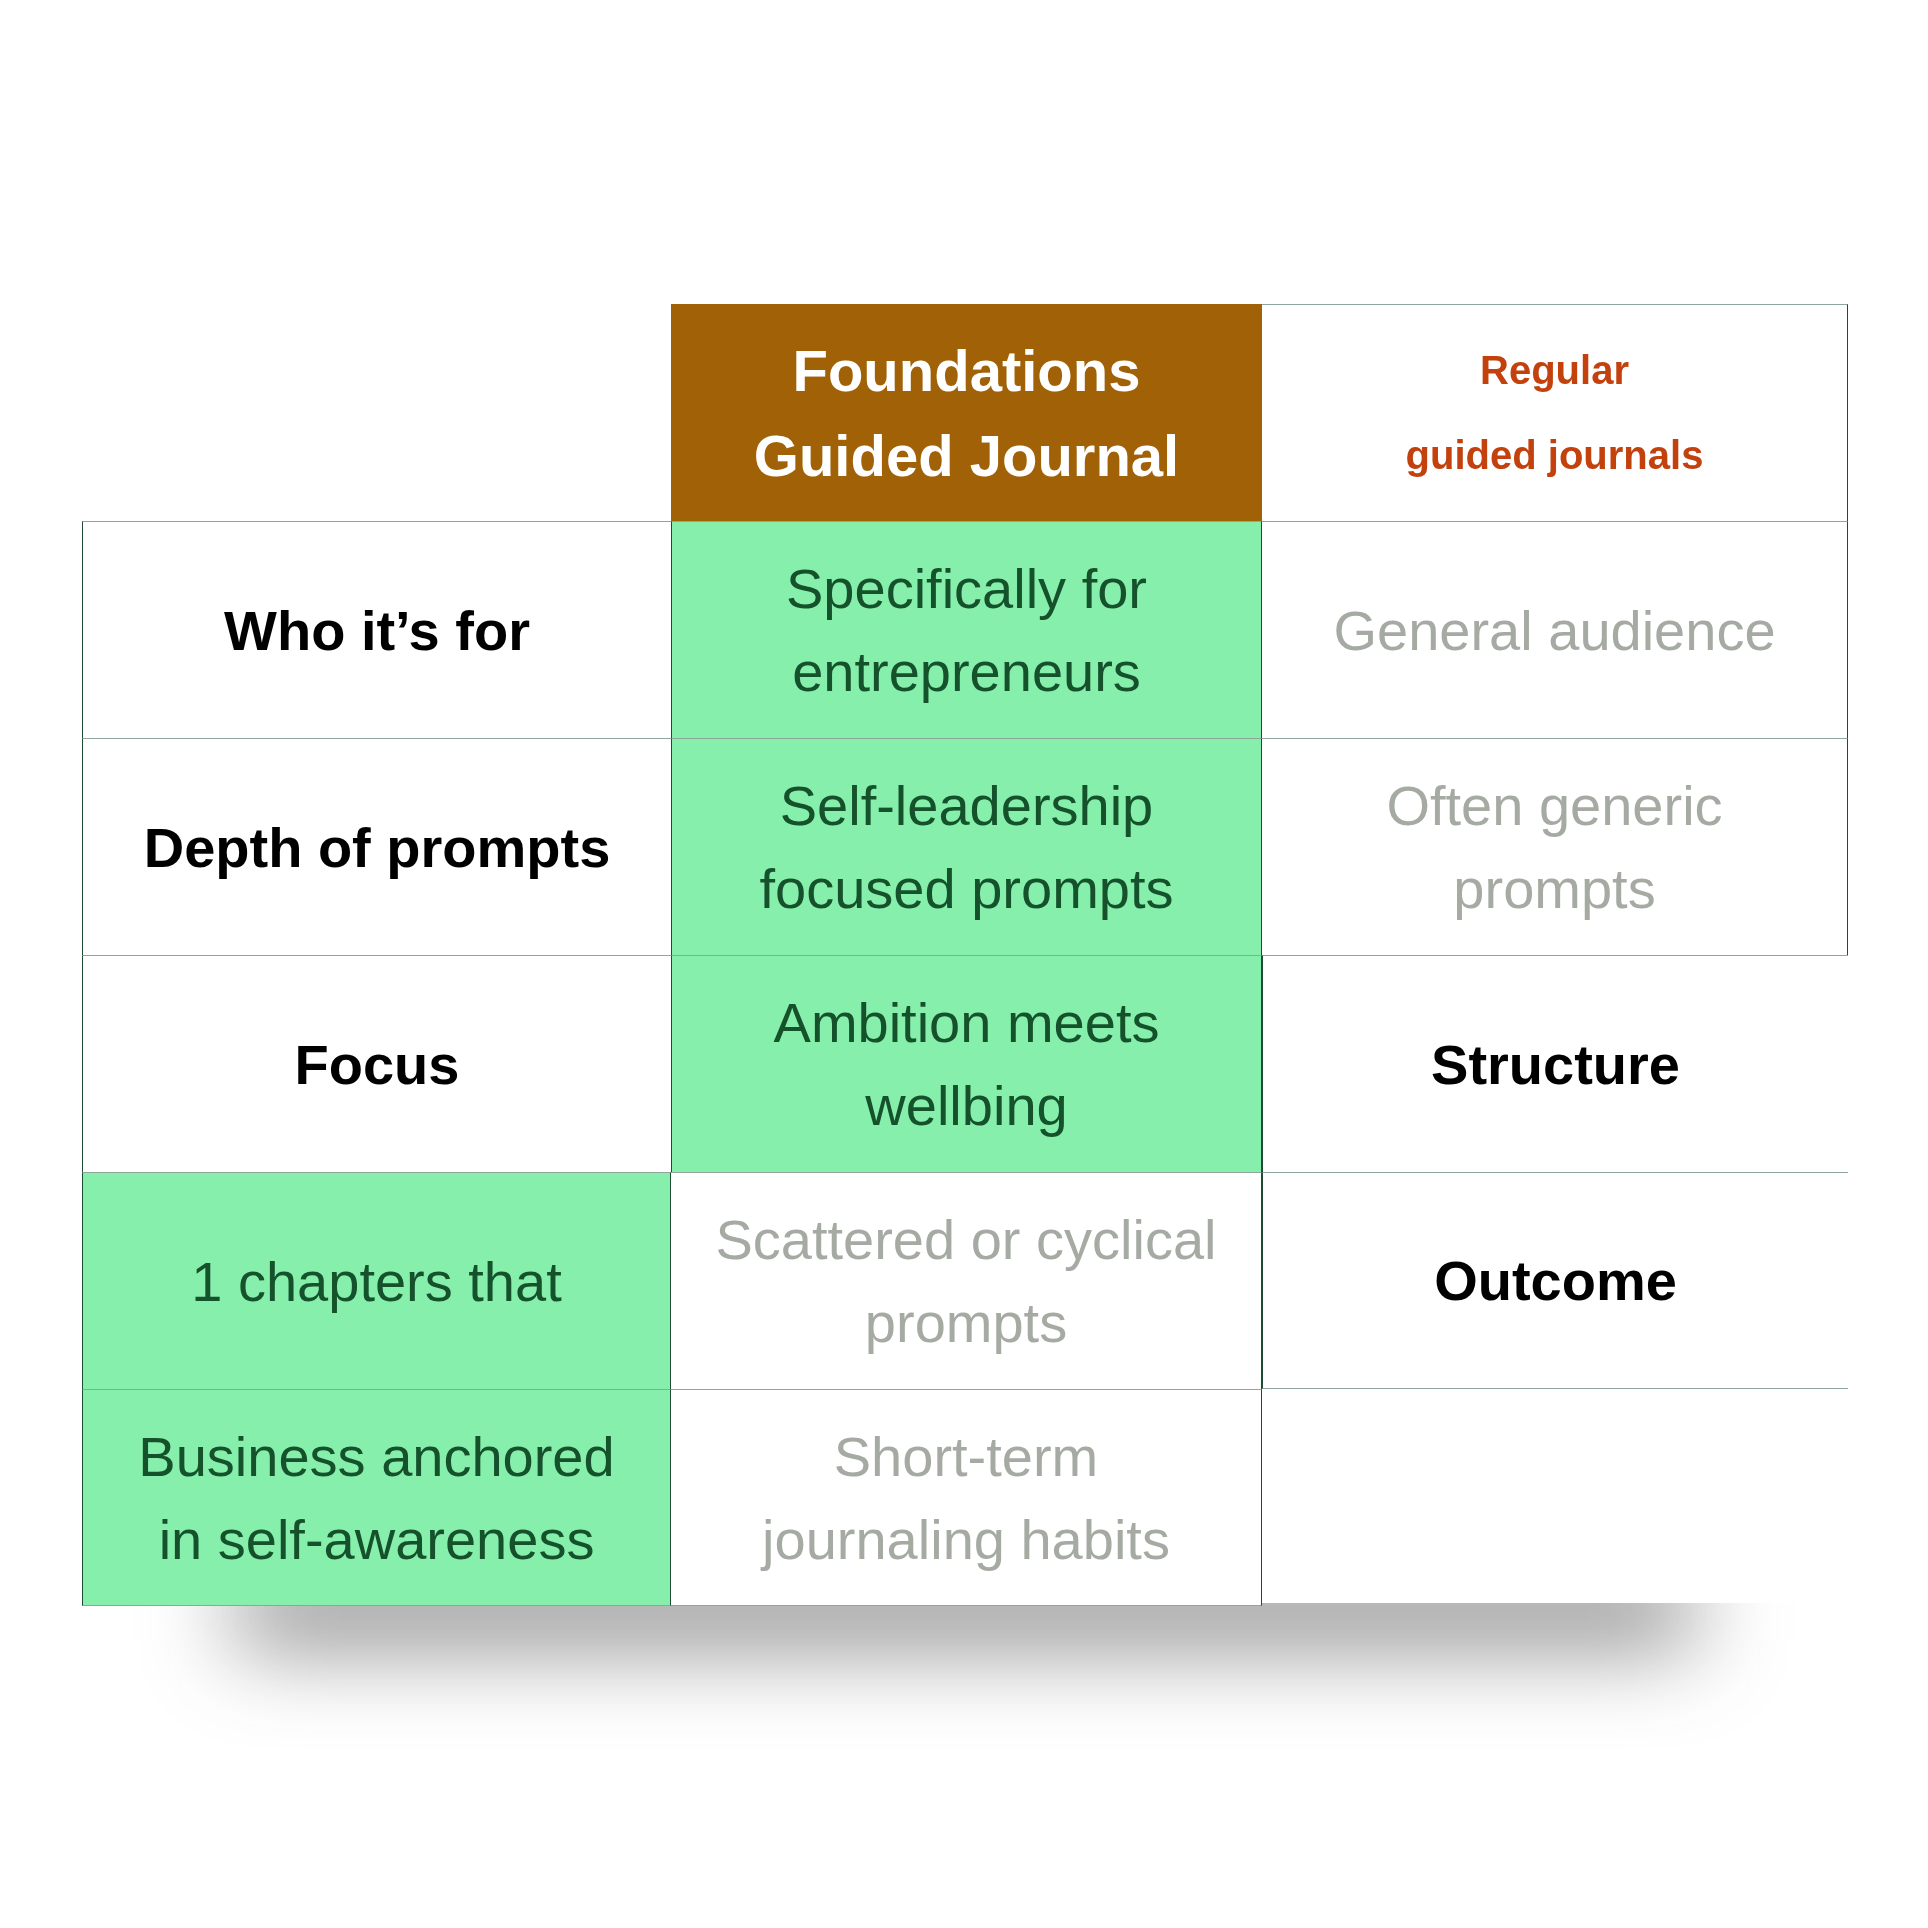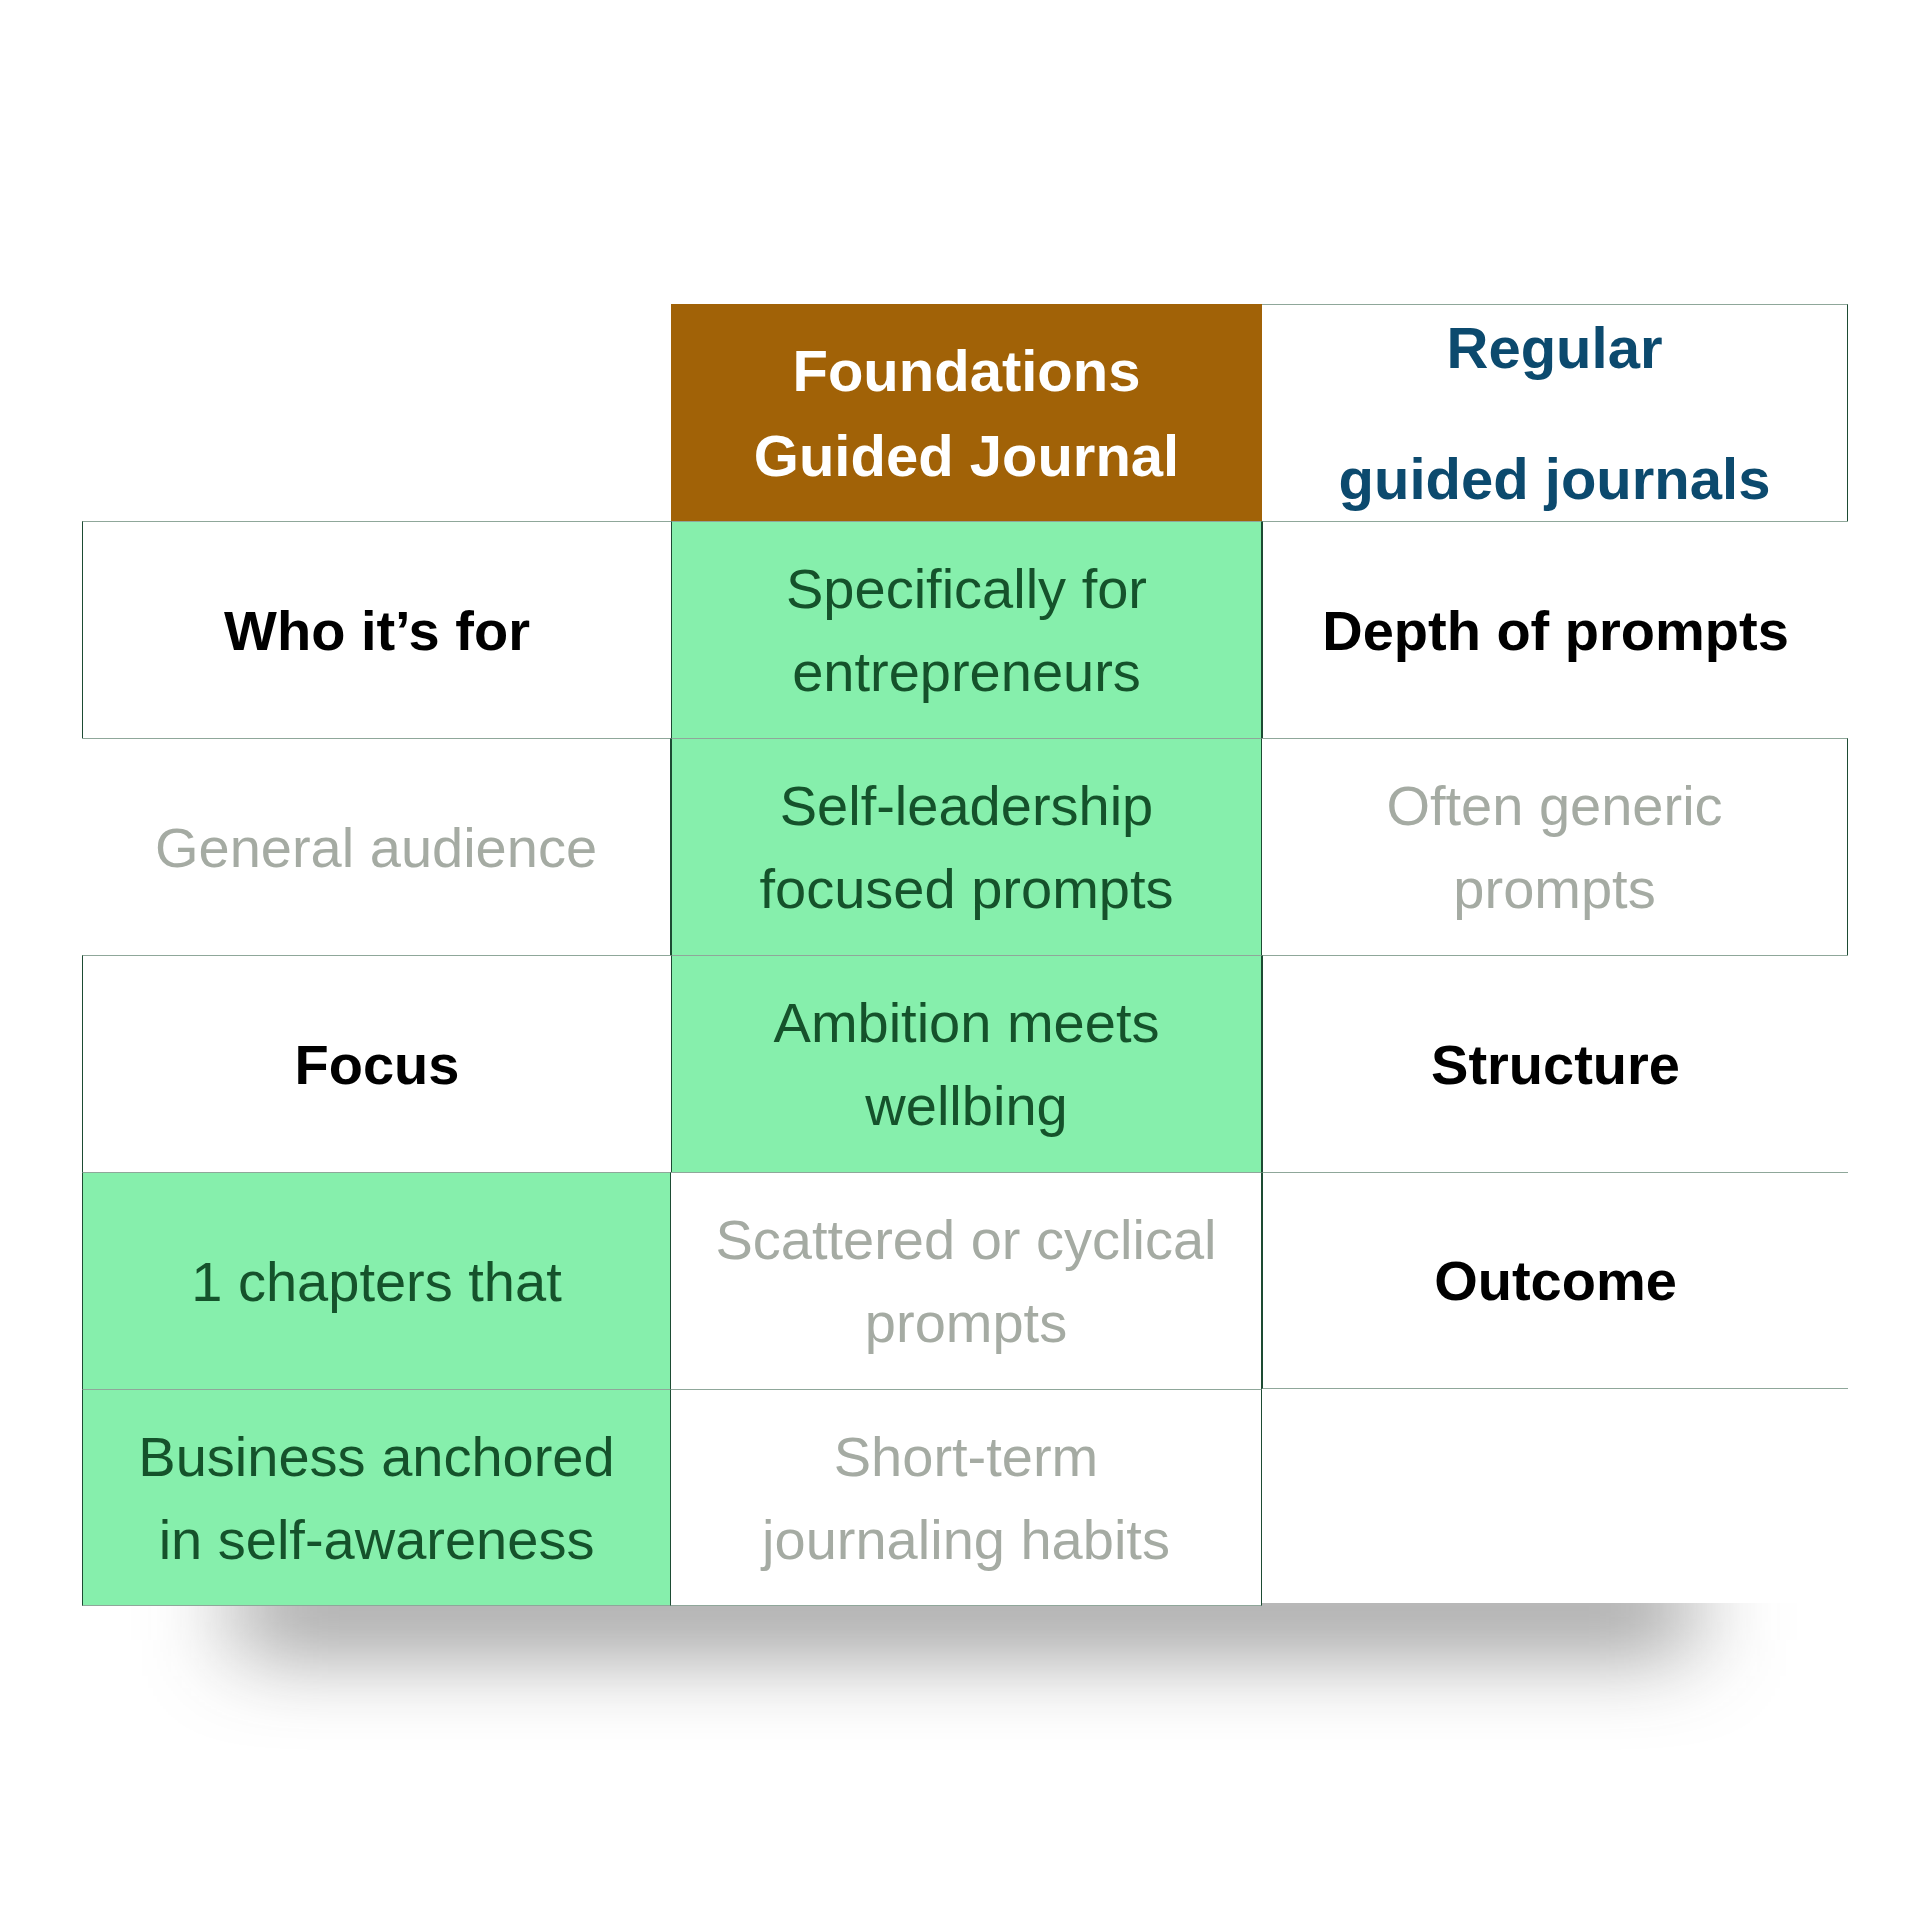--- a/index.html
+++ b/index.html
@@ -54,27 +54,26 @@
   
   .corner { background: #ffffff; }
   .h-found {
     background: #a16207;
     color: #ffffff;
     font-weight: 700;
     font-size: 58px;
     line-height: 85px;
   }
   .h-reg {
-    color: #0c4a6e;
+    color: #c2410c;
     font-weight: 700;
-    font-size: 58px;
+    font-size: 40px;
     line-height: 85px;
     border-top: 1.9px solid #8fa79a;
     border-right: 1.9px solid #1d4b33;
-    justify-content: space-between;
   }
 
   
   .cell-label {
     color: #000000;
     font-weight: 700;
     border-left: 1.9px solid #1d4b33;
     border-top: 1.9px solid #8fa79a;
   }
   .cell-found {
@@ -110,26 +109,26 @@
       <span class="ln">guided journals</span>
     </div>
 
     <div class="c cell-label">
       <span class="ln">Who it’s for</span>
     </div>
     <div class="c cell-found">
       <span class="ln">Specifically for</span>
       <span class="ln">entrepreneurs</span>
     </div>
+    <div class="c cell-reg">
+      <span class="ln">General audience</span>
+    </div>
+
     <div class="c cell-label">
       <span class="ln">Depth of prompts</span>
-    </div>
-
-    <div class="c cell-reg">
-      <span class="ln">General audience</span>
     </div>
     <div class="c cell-found">
       <span class="ln">Self-leadership</span>
       <span class="ln">focused prompts</span>
     </div>
     <div class="c cell-reg">
       <span class="ln">Often generic</span>
       <span class="ln">prompts</span>
     </div>
 

